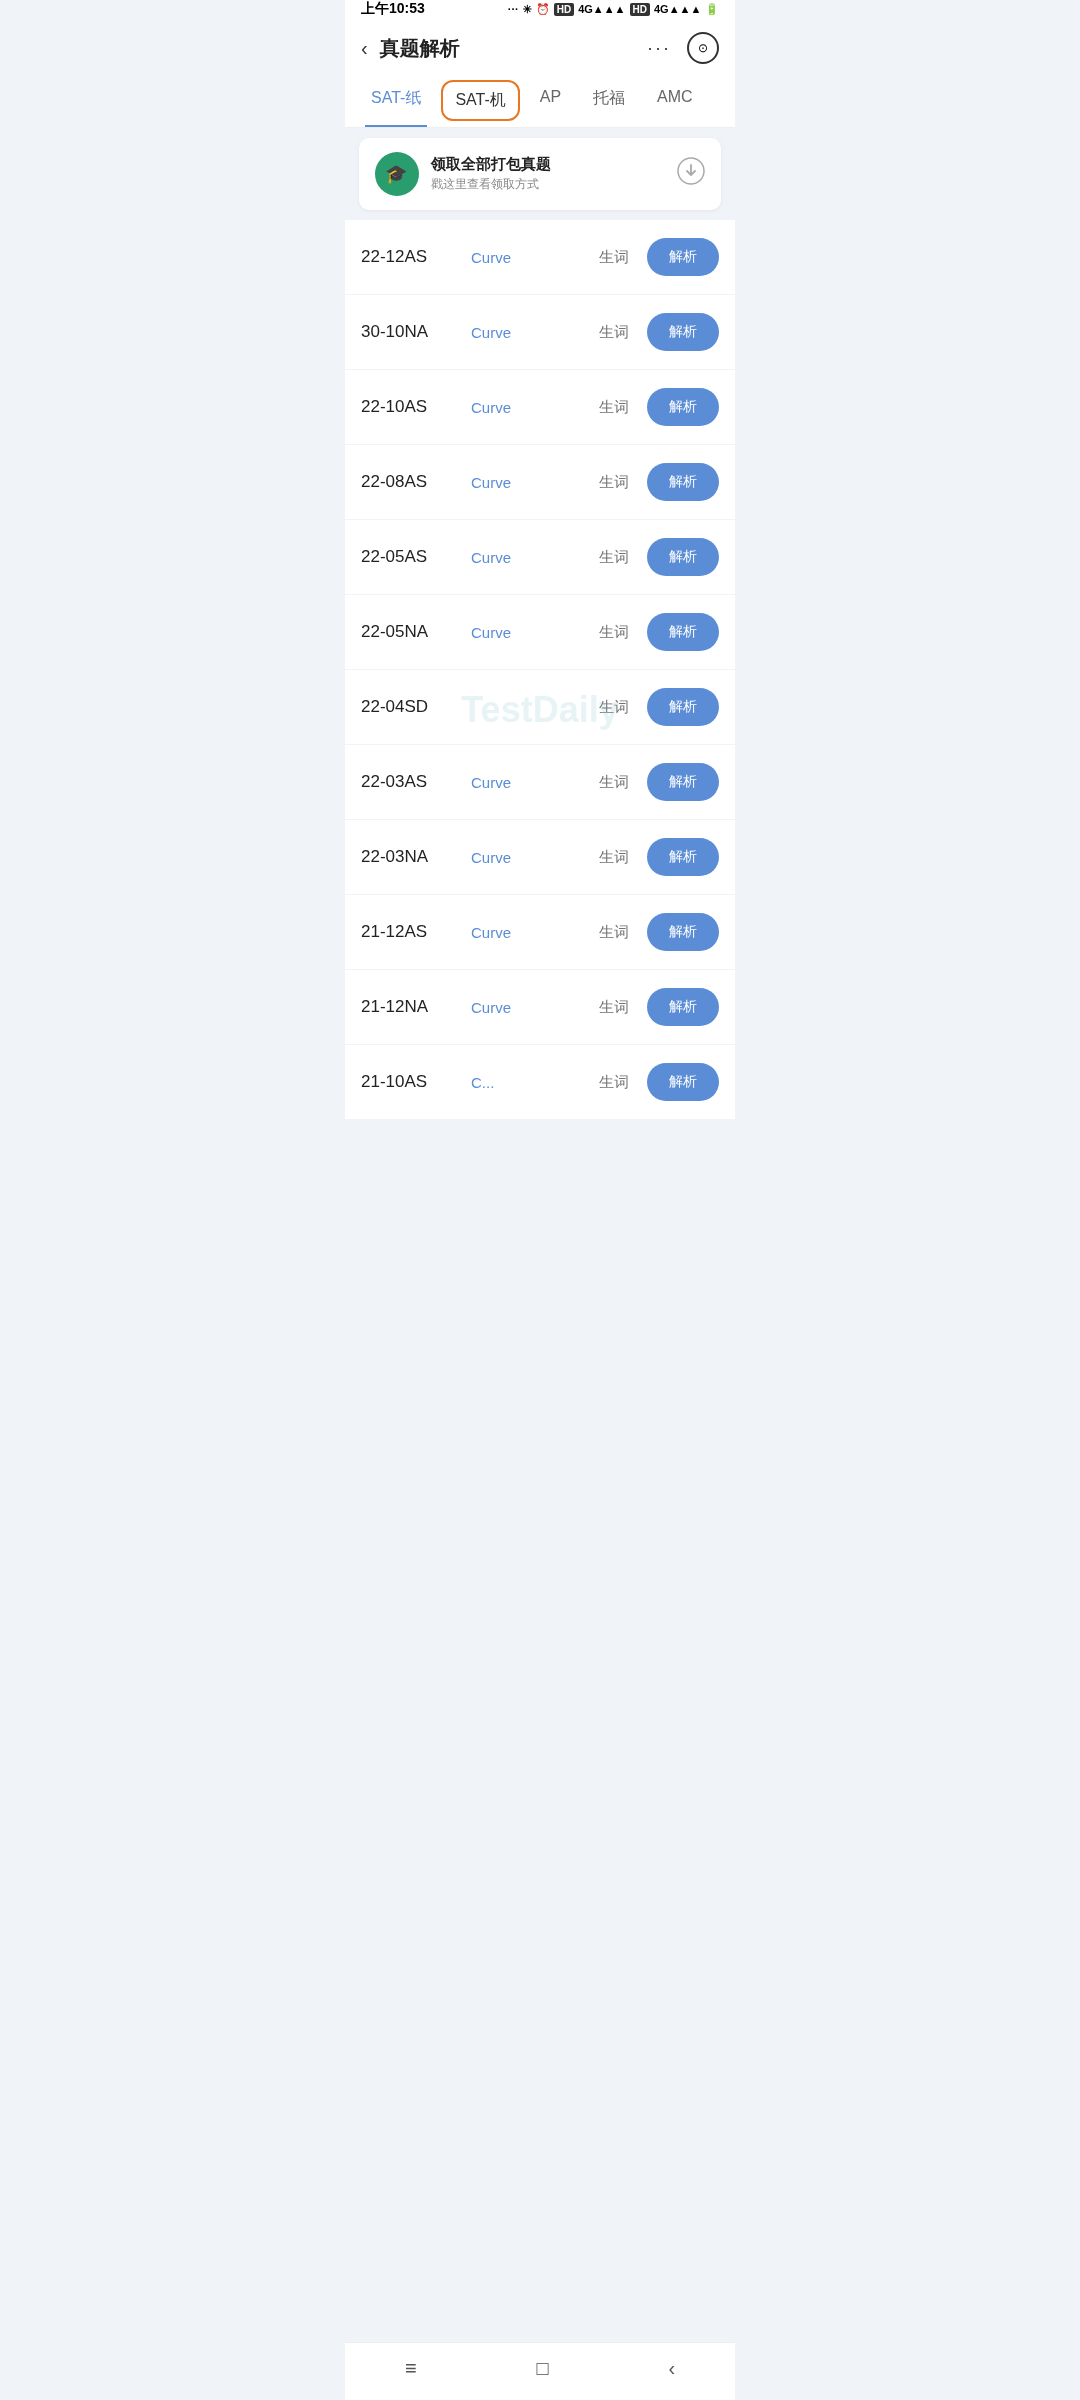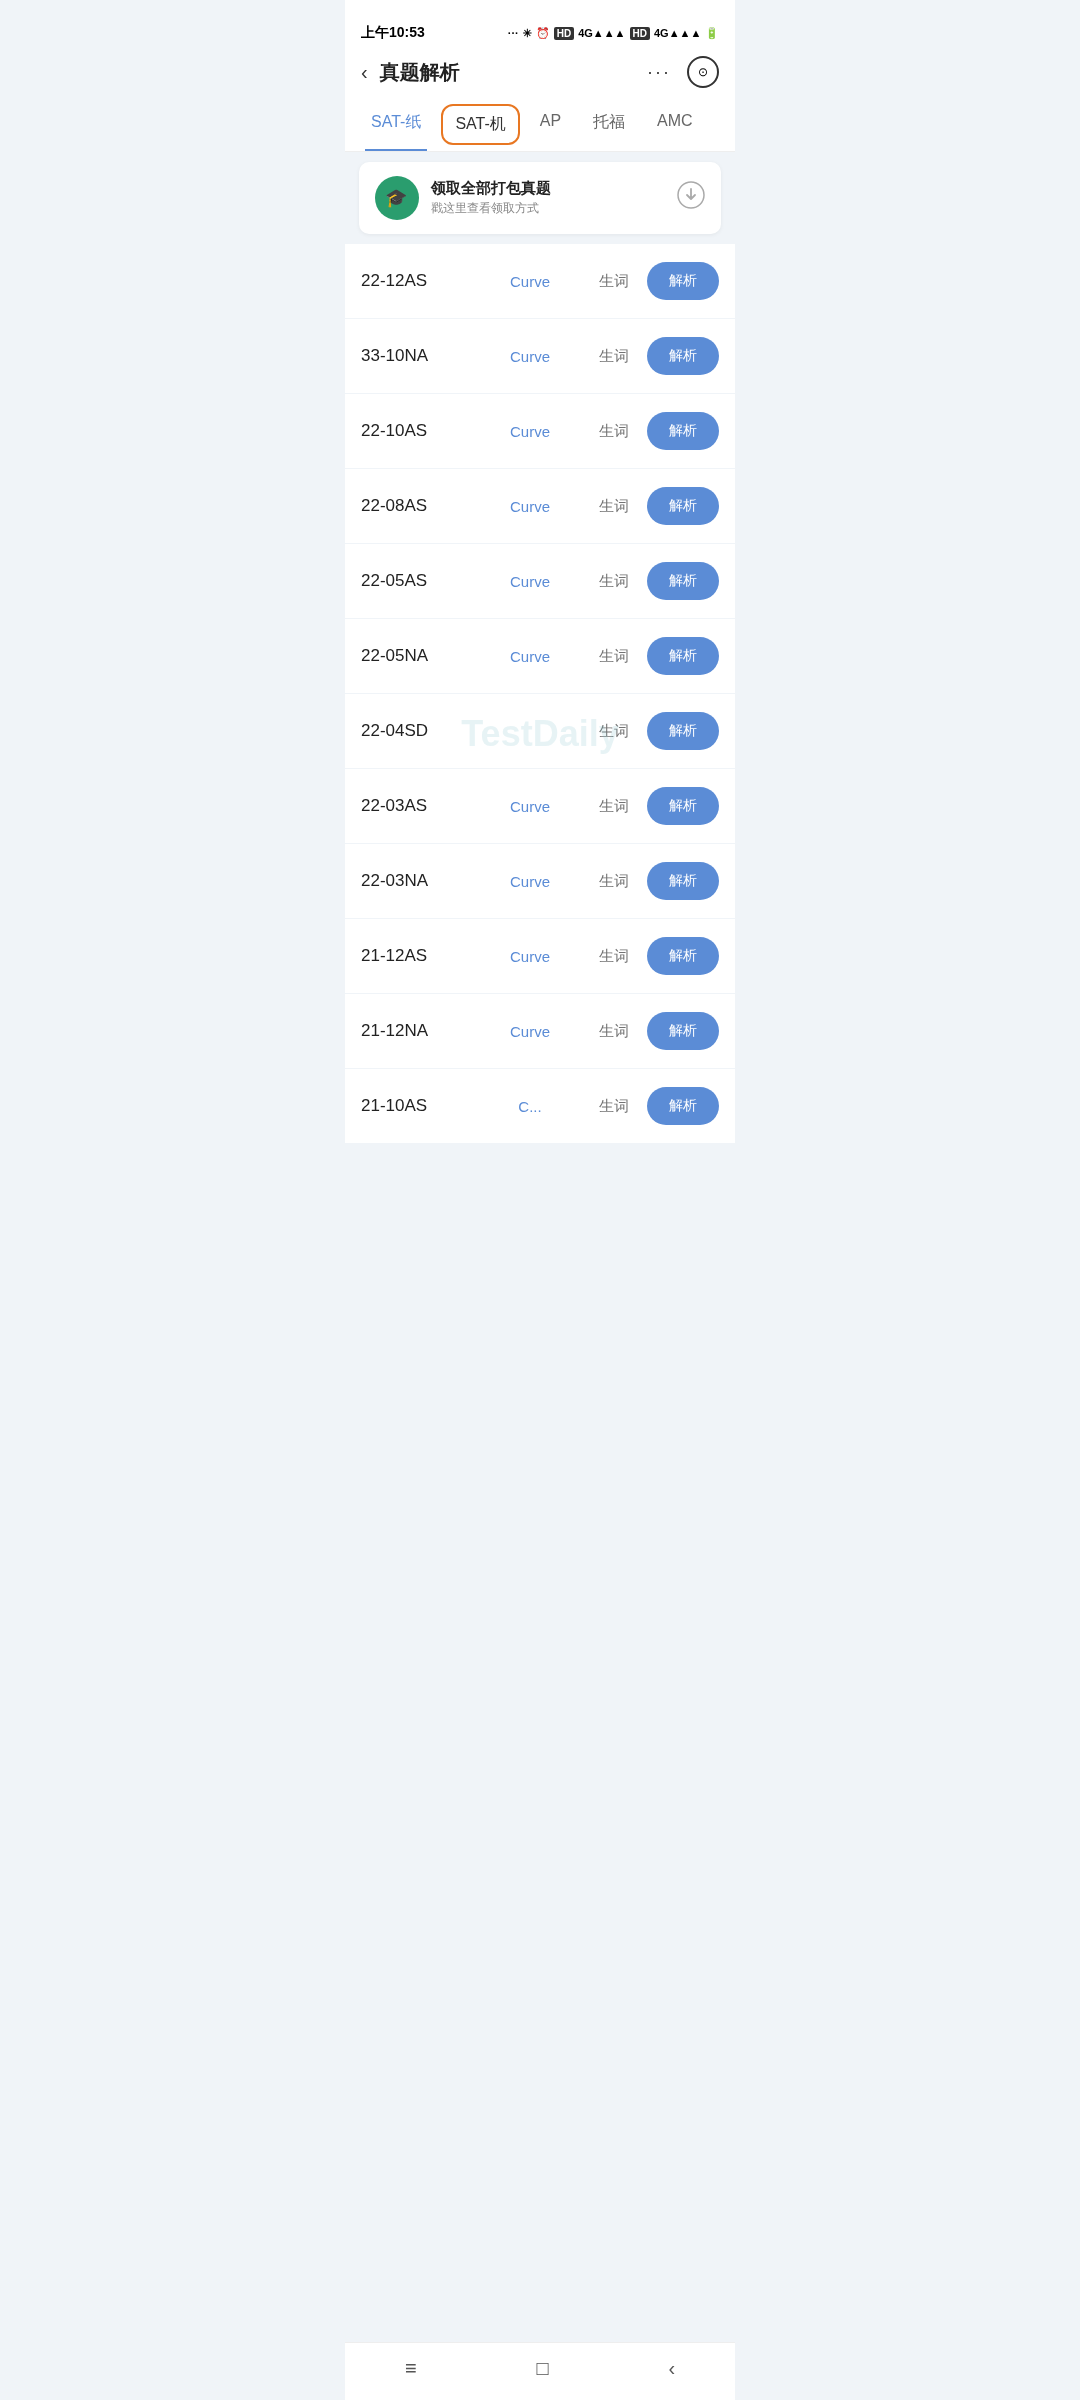--- a/index.html
+++ b/index.html
@@ -12,21 +12,21 @@
       position: relative;
       overflow-x: hidden;
     }
 
     
     .status-bar {
       background: #fff;
       display: flex;
       justify-content: space-between;
       align-items: center;
-      padding: 24px 16px 4px;
+      padding: 0 16px 4px;
       font-size: 13px;
       font-weight: 600;
     }
     .status-time { font-size: 14px; font-weight: 700; }
     .status-icons { display: flex; align-items: center; gap: 4px; font-size: 11px; }
 
     
     .header {
       background: #fff;
       display: flex;
@@ -127,21 +127,20 @@
       font-size: 17px;
       font-weight: 500;
       color: #222;
       width: 110px;
       flex-shrink: 0;
     }
     .item-curve {
       flex: 1;
       font-size: 15px;
       color: #5b8cd6;
-      text-align: center;
     }
     .item-vocab {
       font-size: 15px;
       color: #737373;
       width: 50px;
       text-align: center;
       flex-shrink: 0;
     }
     .item-btn {
       background: #5b8cd6;
@@ -254,21 +253,21 @@
   <div class="watermark">TestDaily</div>
 
   <div id="list-rows">
       <div class="list-item">
       <span class="item-name">22-12AS</span>
       <span class="item-curve" style="">Curve</span>
       <span class="item-vocab">生词</span>
       <button class="item-btn">解析</button>
     </div>
       <div class="list-item">
-      <span class="item-name">33-10NA</span>
+      <span class="item-name">30-10NA</span>
       <span class="item-curve" style="">Curve</span>
       <span class="item-vocab">生词</span>
       <button class="item-btn">解析</button>
     </div>
       <div class="list-item">
       <span class="item-name">22-10AS</span>
       <span class="item-curve" style="">Curve</span>
       <span class="item-vocab">生词</span>
       <button class="item-btn">解析</button>
     </div>

